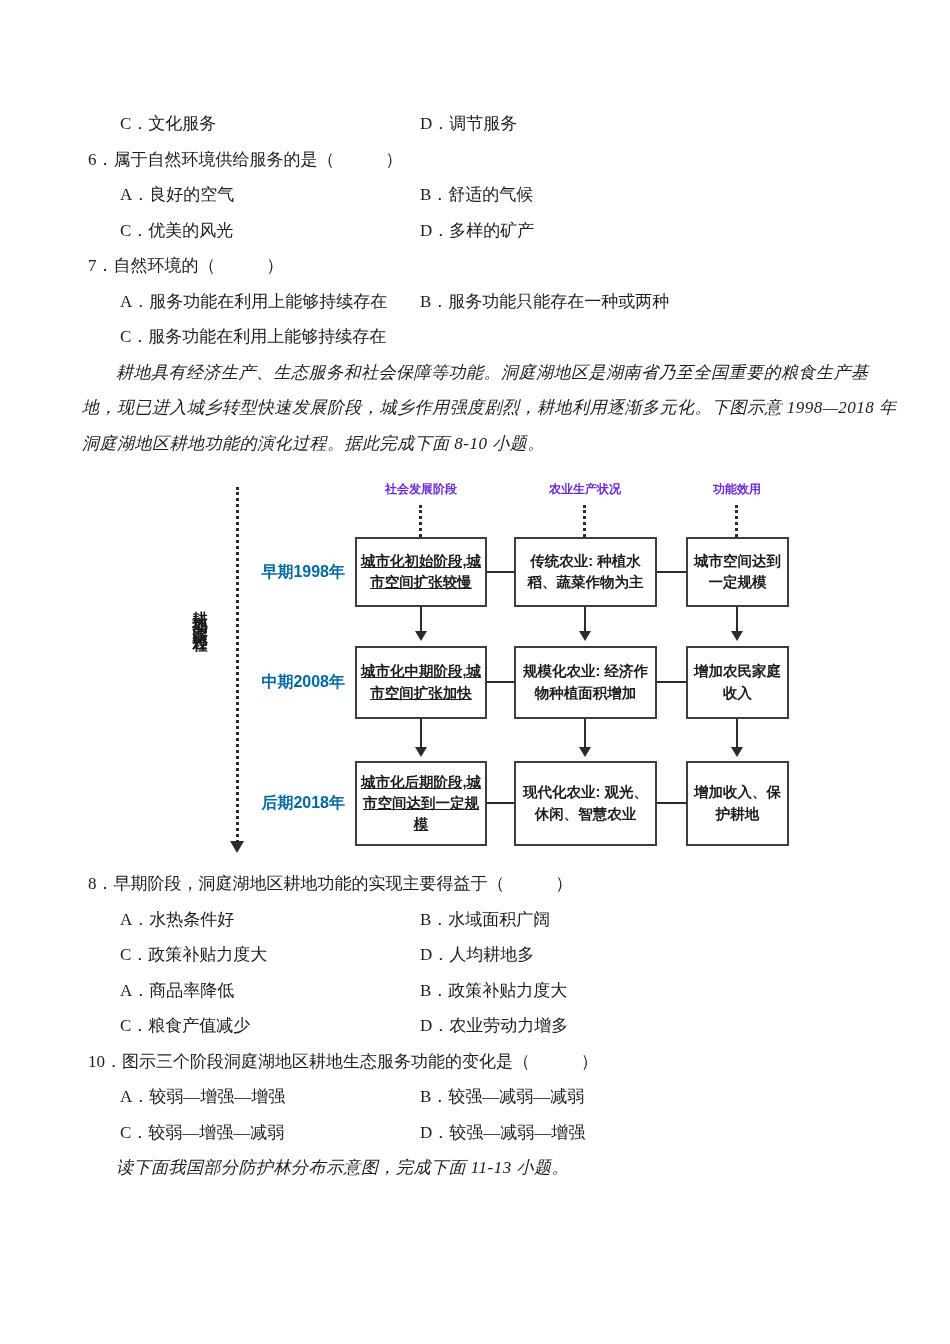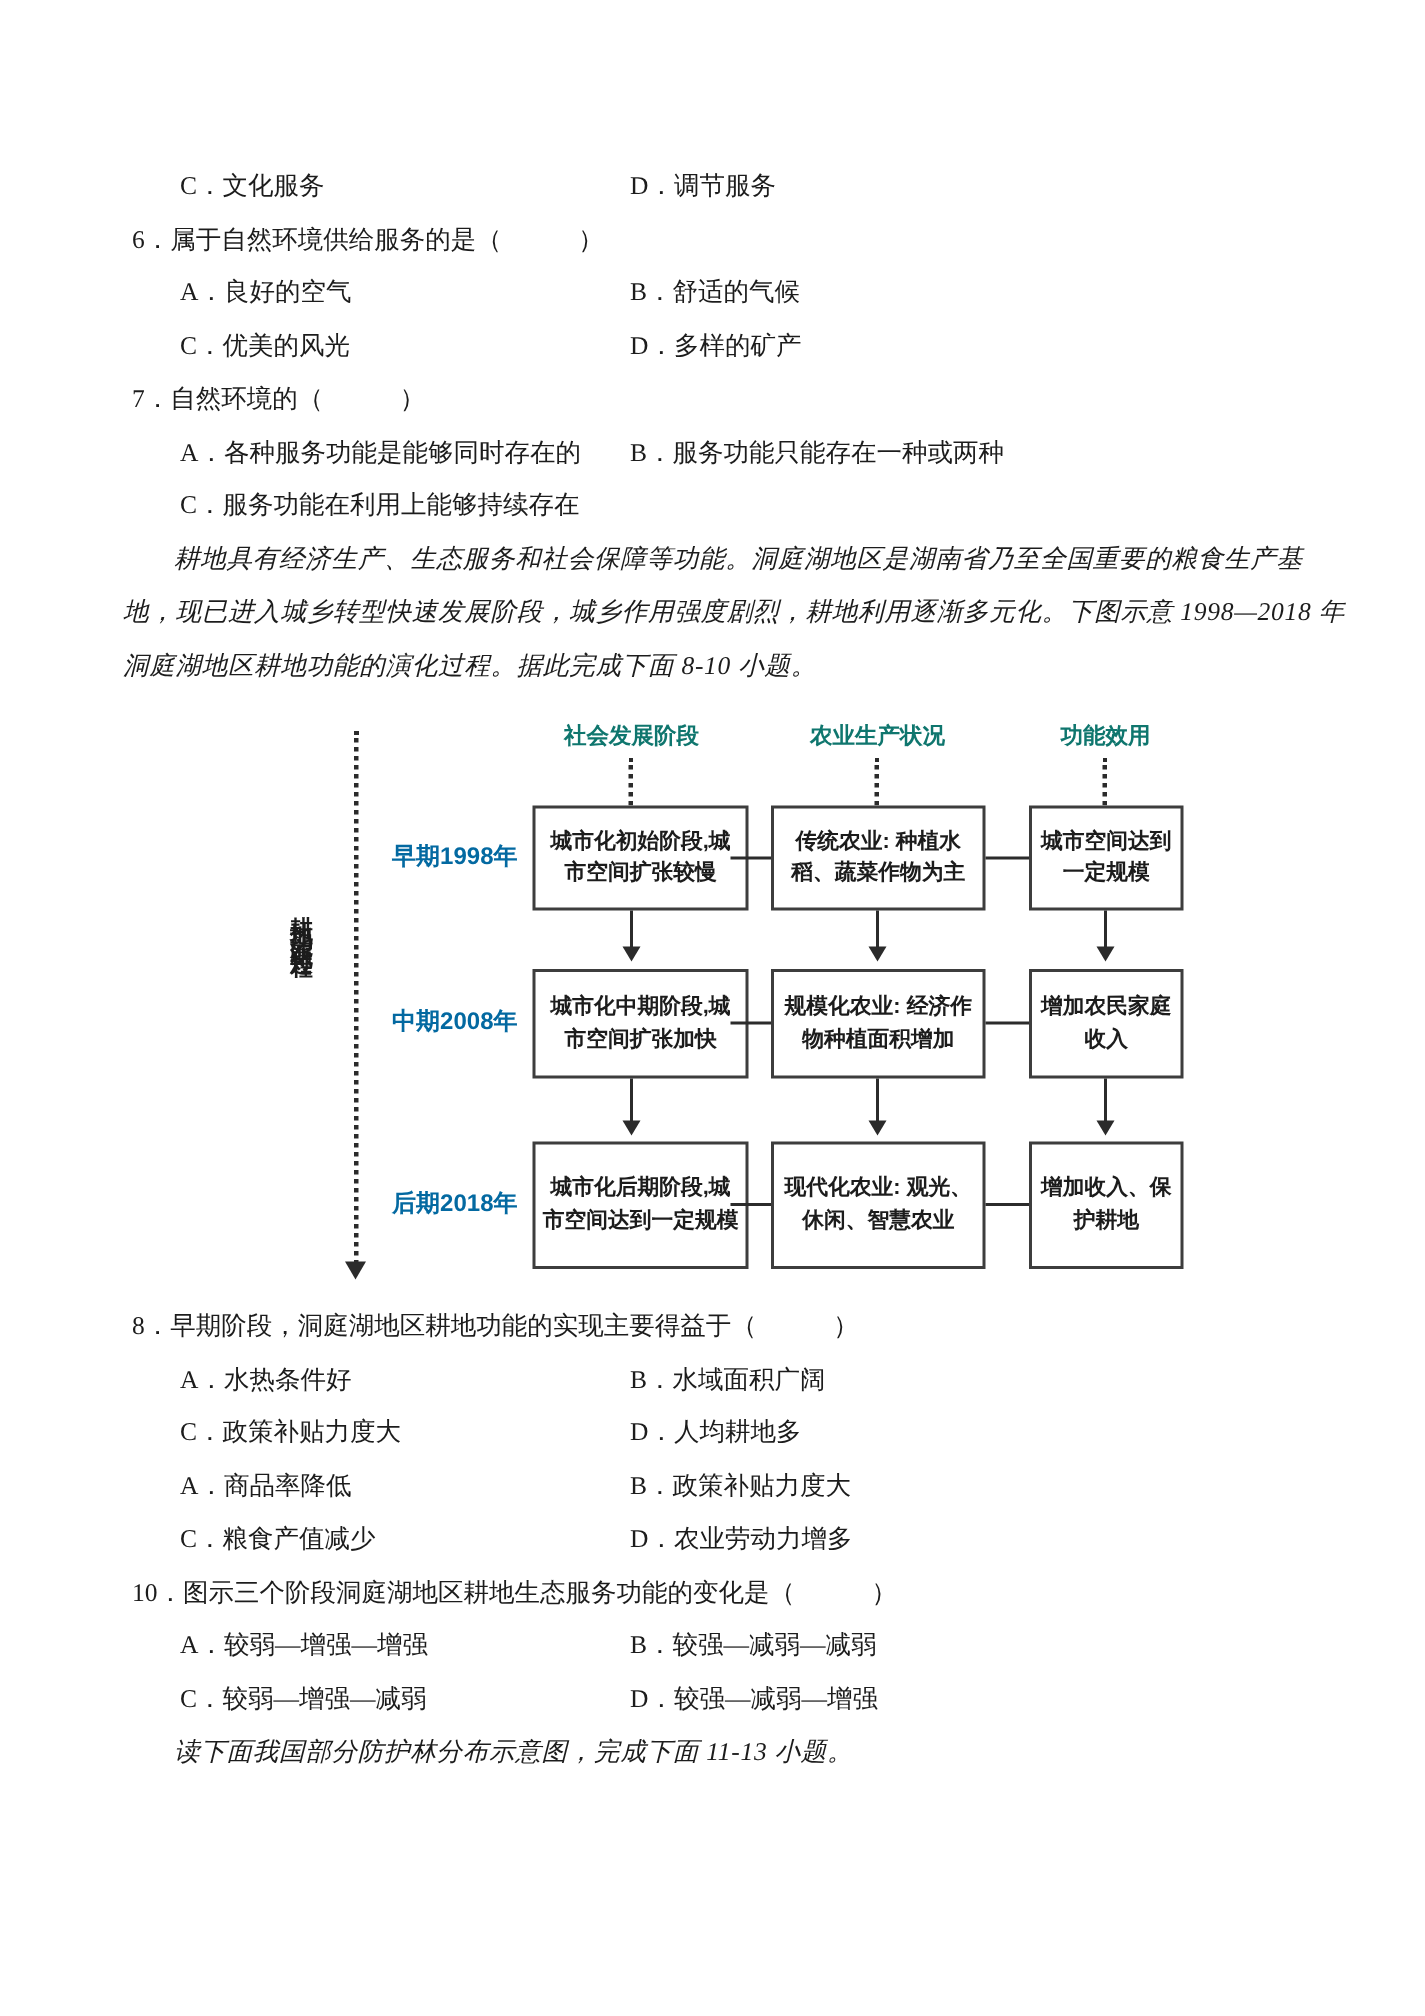--- a/index.html
+++ b/index.html
@@ -21,33 +21,33 @@
     white-space:nowrap;
   }
   .passage { font-style:italic; letter-spacing:0.5px; }
   .indent { text-indent:2em; }
 
   
   .diagram { position:relative; height:405px; }
   .dheader {
     position:absolute; top:20px; transform:translateX(-50%);
     font-family:"Liberation Sans", sans-serif; font-weight:bold;
-    font-size:15px; white-space:nowrap; color:#0f766e;
+    font-size:12px; white-space:nowrap; color:#6d28d9;
   }
   .dbox {
     position:absolute; border:2px solid #3d3d3d; box-sizing:border-box;
     display:flex; align-items:center; justify-content:center;
     text-align:center; padding:2px 3px;
     font-family:"Liberation Sans", sans-serif; font-weight:bold;
     font-size:14.5px; line-height:1.45; color:#1c1c1c; background:#fff;
   }
   .r1 { top:76px;  height:70px; }
   .r2 { top:185px; height:73px; }
   .r3 { top:300px; height:85px; }
-  .cc1 { left:273px; width:144px; }
+  .cc1 { left:273px; width:132px;text-decoration:underline; }
   .cc2 { left:432px; width:143px; }
   .cc3 { left:604px; width:103px; }
   .rowlabel {
     position:absolute; width:110px; left:153px; text-align:right;
     font-family:"Liberation Sans", sans-serif; font-weight:bold;
     font-size:16px; line-height:22px; white-space:nowrap; color:#0369a1;
   }
   .vdot { position:absolute; width:0; border-left:3px dotted #2b2b2b; }
   .hline { position:absolute; height:2px; background:#2b2b2b; }
   .vline { position:absolute; width:2px; background:#2b2b2b; }
@@ -83,21 +83,21 @@
     <span>A．良好的空气</span>
     <span>B．舒适的气候</span>
   </div>
   <div class="opts">
     <span>C．优美的风光</span>
     <span>D．多样的矿产</span>
   </div>
 
   <div class="line stem">7．自然环境的（　　　）</div>
   <div class="opts">
-    <span>A．各种服务功能是能够同时存在的</span>
+    <span>A．服务功能在利用上能够持续存在</span>
     <span>B．服务功能只能存在一种或两种</span>
   </div>
   <div class="opts">
     <span>C．服务功能在利用上能够持续存在</span>
   </div>
 
   <div class="line passage indent">耕地具有经济生产、生态服务和社会保障等功能。洞庭湖地区是湖南省乃至全国重要的粮食生产基</div>
   <div class="line passage">地，现已进入城乡转型快速发展阶段，城乡作用强度剧烈，耕地利用逐渐多元化。下图示意 1998—2018 年</div>
   <div class="line passage">洞庭湖地区耕地功能的演化过程。据此完成下面 8-10 小题。</div>
 

